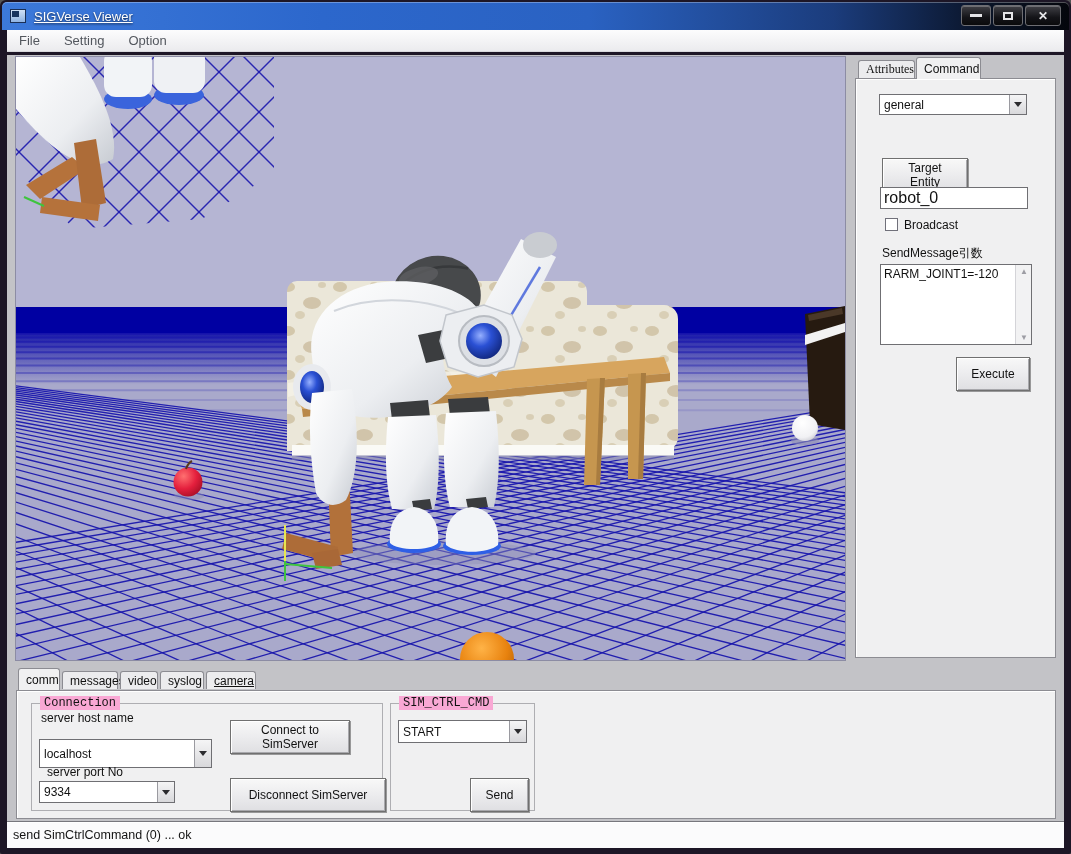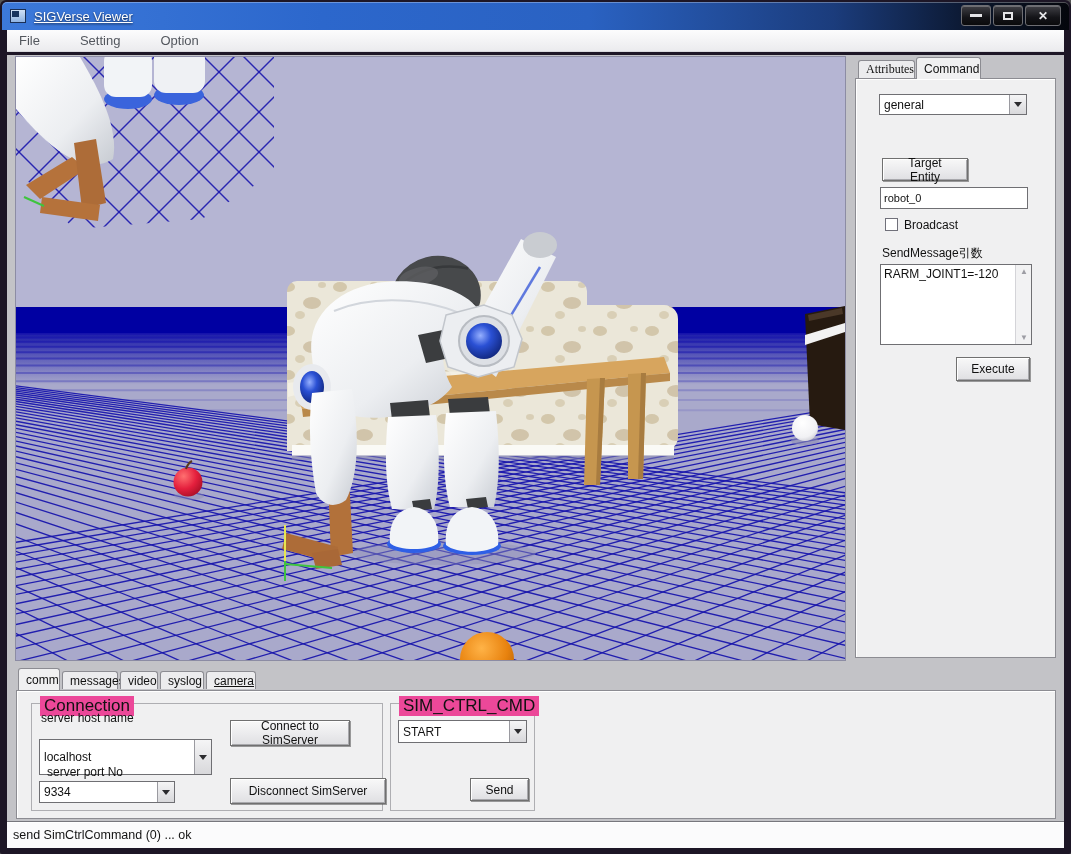--- a/index.html
+++ b/index.html
@@ -15,38 +15,38 @@
   .winbtns{position:absolute;right:8px;top:3px;display:flex;}
   .winbtn{width:30px;height:21px;margin-left:2px;border:1px solid #6d6d72;border-radius:3px;
     background:linear-gradient(#404046,#141418 60%,#0a0a0c);display:flex;align-items:center;justify-content:center;
     box-shadow:inset 0 1px 0 rgba(255,255,255,.25);cursor:pointer;}
   .winbtn.close{width:36px;}
   .g-min{display:block;width:12px;height:3px;background:#e5e5e8;}
   .g-max{display:block;width:10px;height:8px;border:2px solid #e5e5e8;}
   .g-close{color:#e8e8ea;font-size:12px;font-weight:bold;line-height:1;}
   
   .menubar{position:absolute;left:7px;top:30px;width:1057px;height:22px;
-    background:linear-gradient(#fcfcfd,#ebebee);border-bottom:1px solid #d8d8dc;display:flex;align-items:center;gap:16px;}
+    background:linear-gradient(#fcfcfd,#ebebee);border-bottom:1px solid #d8d8dc;display:flex;align-items:center;}
   .menu-item{font-size:13px;color:#53575e;padding:0 12px;cursor:default;}
   
   .client{position:absolute;left:7px;top:55px;width:1057px;height:766px;background:#c3c3c7;}
   .viewport{position:absolute;left:9px;top:2px;width:829px;height:603px;background:#b5b5d3;outline:1px solid #8c8ca4;}
   
   .btn{position:absolute;border:1px solid #707070;background:linear-gradient(#f8f8f8,#ececee 50%,#dfdfe2);
     box-shadow:inset 1px 1px 0 #ffffff,inset -1px -1px 0 #a8a8ac,1px 1px 0 rgba(80,80,80,.55);
-    font-size:12px;color:#111;display:flex;align-items:center;justify-content:center;cursor:pointer;padding:10px;}
+    font-size:12px;color:#111;display:flex;align-items:center;justify-content:center;cursor:pointer;padding:16px;}
   .combo{position:absolute;background:#fff;border:1px solid #6f6f73;display:flex;align-items:center;cursor:pointer;}
   .combo-text{flex:1;font-size:12px;color:#111;padding-left:4px;white-space:nowrap;overflow:hidden;}
   .combo-btn{width:17px;align-self:stretch;border-left:1px solid #9a9aa0;
     background:linear-gradient(#f5f5f6,#d8d8db);display:flex;align-items:center;justify-content:center;}
   .arrow-dn{width:0;height:0;border:4px solid transparent;border-top:5px solid #2b2b2e;margin-top:4px;}
-  .text-input{position:absolute;border:1px solid #6f6f73;background:#fff;font-size:11px;color:#111;padding:0 3px;outline:none;}
+  .text-input{position:absolute;border:1px solid #6f6f73;background:#fff;font-size:16px;color:#111;padding:0 3px;outline:none;}
   .label{position:absolute;font-size:12px;color:#111;white-space:nowrap;}
   .group{position:absolute;border:1px solid #aeaeb2;}
-  .legend{position:absolute;top:-8px;left:8px;background:#ec4899;padding:0 4px;font-size:17px;color:#111;white-space:nowrap;}
+  .legend{position:absolute;top:-8px;left:8px;background:#f9a8d4;padding:0 4px;font-size:12px;color:#111;white-space:nowrap;font-family:Liberation Mono, monospace;}
   .checkbox{display:inline-block;width:13px;height:13px;background:#fff;border:1px solid #70707a;margin-right:6px;vertical-align:-2px;}
   
   .tab{position:absolute;border:1px solid #8c8c92;border-bottom:none;border-radius:3px 3px 0 0;
     background:#f0f0f1;font-size:12px;color:#111;display:flex;align-items:center;padding:0 7px;cursor:pointer;}
   .tab.inactive{top:3px;height:18px;background:#ececee;}
   .tab.active{top:0;height:22px;z-index:3;}
   .tabpage{position:absolute;background:#f0f0f1;border:1px solid #8c8c92;box-shadow:inset 1px 1px 0 #fff;z-index:2;}
   .right-panel{position:absolute;left:848px;top:2px;width:201px;height:601px;}
   .right-page{left:0;top:21px;width:201px;height:580px;}
   .bottom-panel{position:absolute;left:9px;top:613px;width:1040px;height:151px;}
@@ -421,21 +421,21 @@
       <div class="tab inactive" style="left:46px;width:56px;">messages</div>
       <div class="tab inactive" style="left:104px;width:38px;">video</div>
       <div class="tab inactive" style="left:144px;width:44px;">syslog</div>
       <div class="tab inactive" style="left:190px;width:50px;text-decoration:underline;">camera</div>
       <div class="tabpage bottom-page">
 
         <div class="group" style="left:14px;top:12px;width:352px;height:108px;">
           <span class="legend">Connection</span>
         </div>
         <div class="label" style="left:24px;top:20px;">server host name</div>
-        <div class="combo" style="left:22px;top:48px;width:173px;height:36px;">
+        <div class="combo" style="left:22px;top:48px;width:173px;height:29px;">
           <span class="combo-text">localhost</span>
           <span class="combo-btn">
               <span class="arrow-dn"></span>
             </span>
         </div>
         <div class="label" style="left:30px;top:74px;">server port No</div>
         <div class="combo" style="left:22px;top:90px;width:136px;height:22px;">
           <span class="combo-text">9334</span>
           <span class="combo-btn">
               <span class="arrow-dn"></span>

